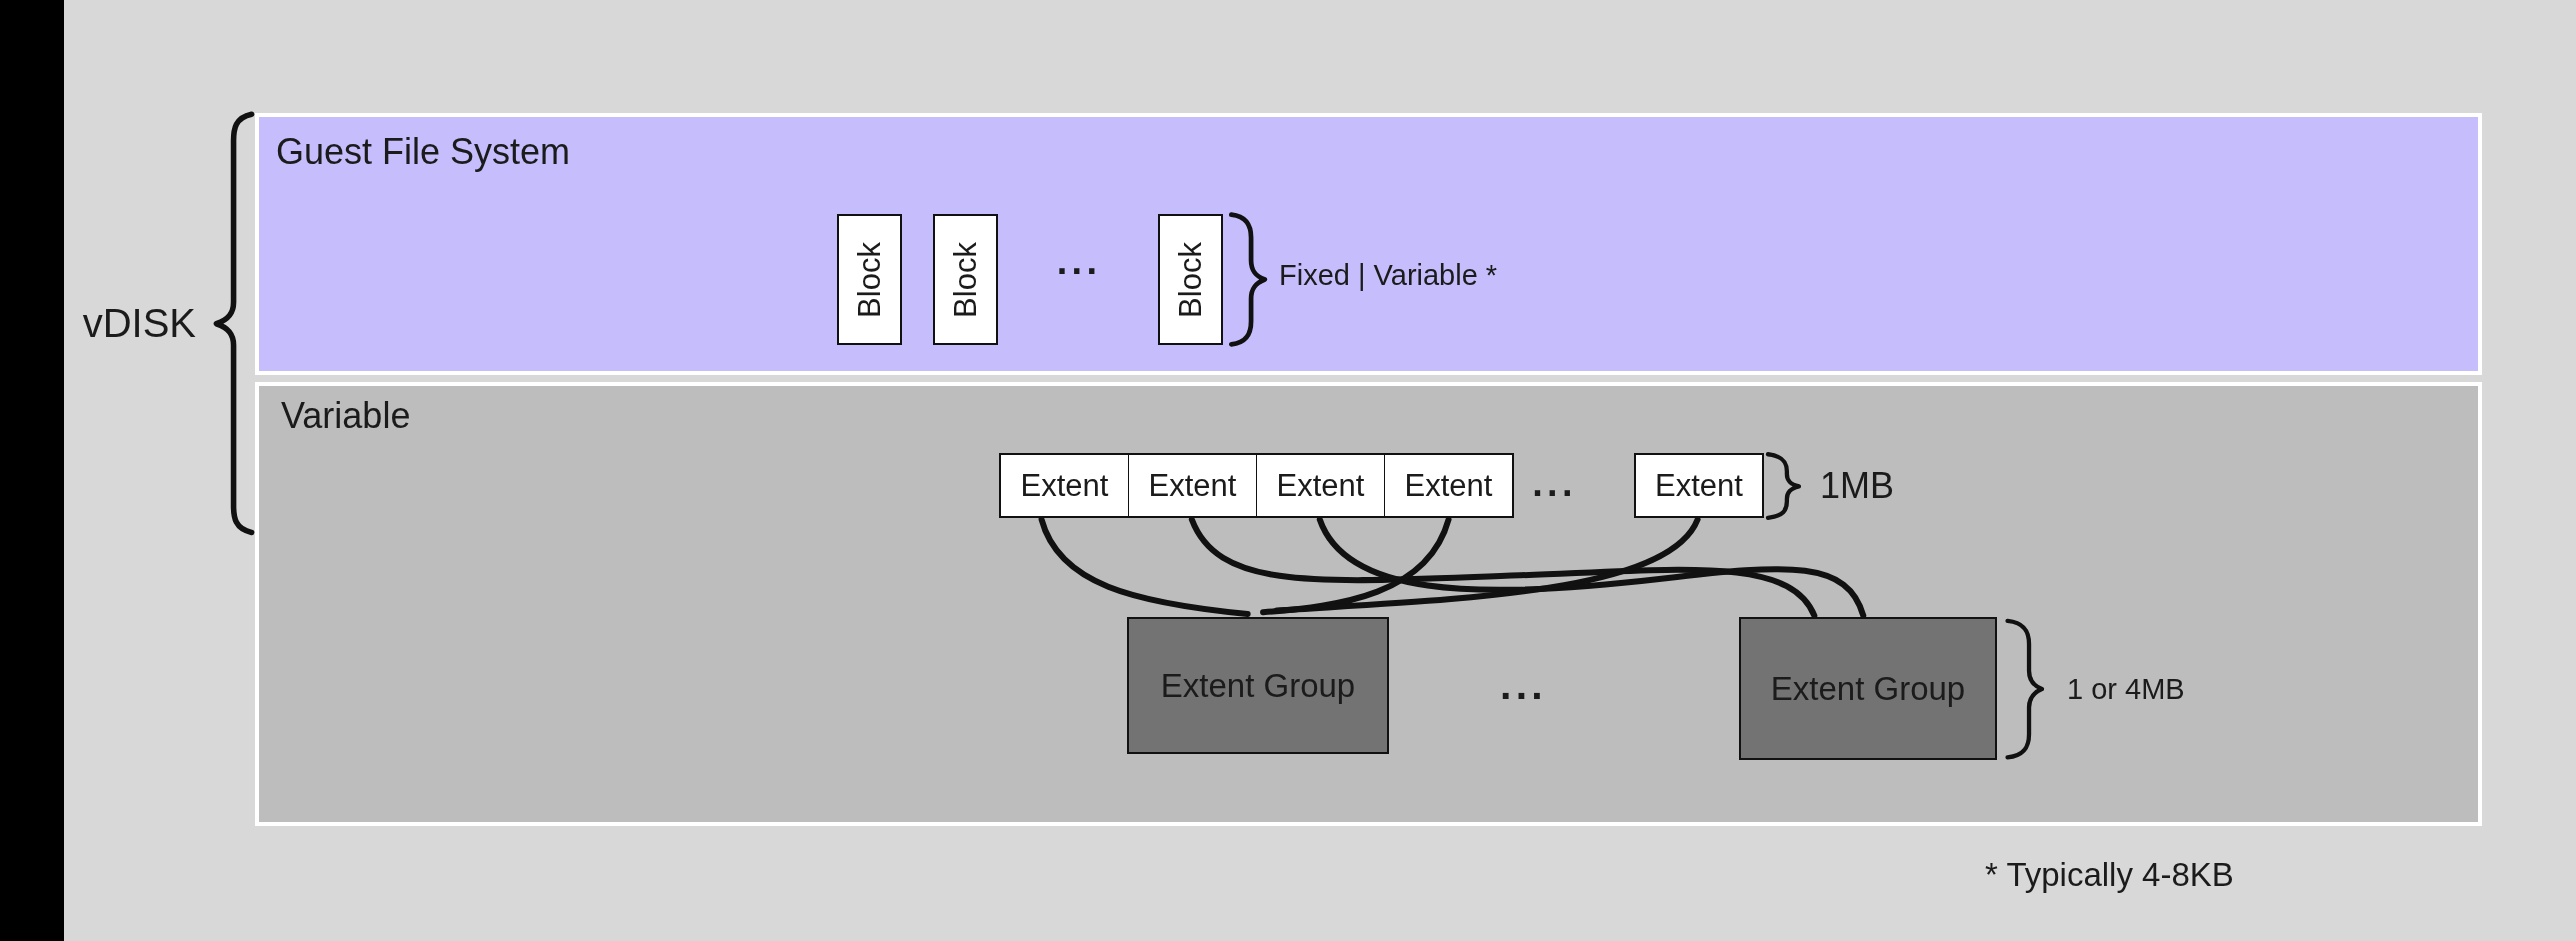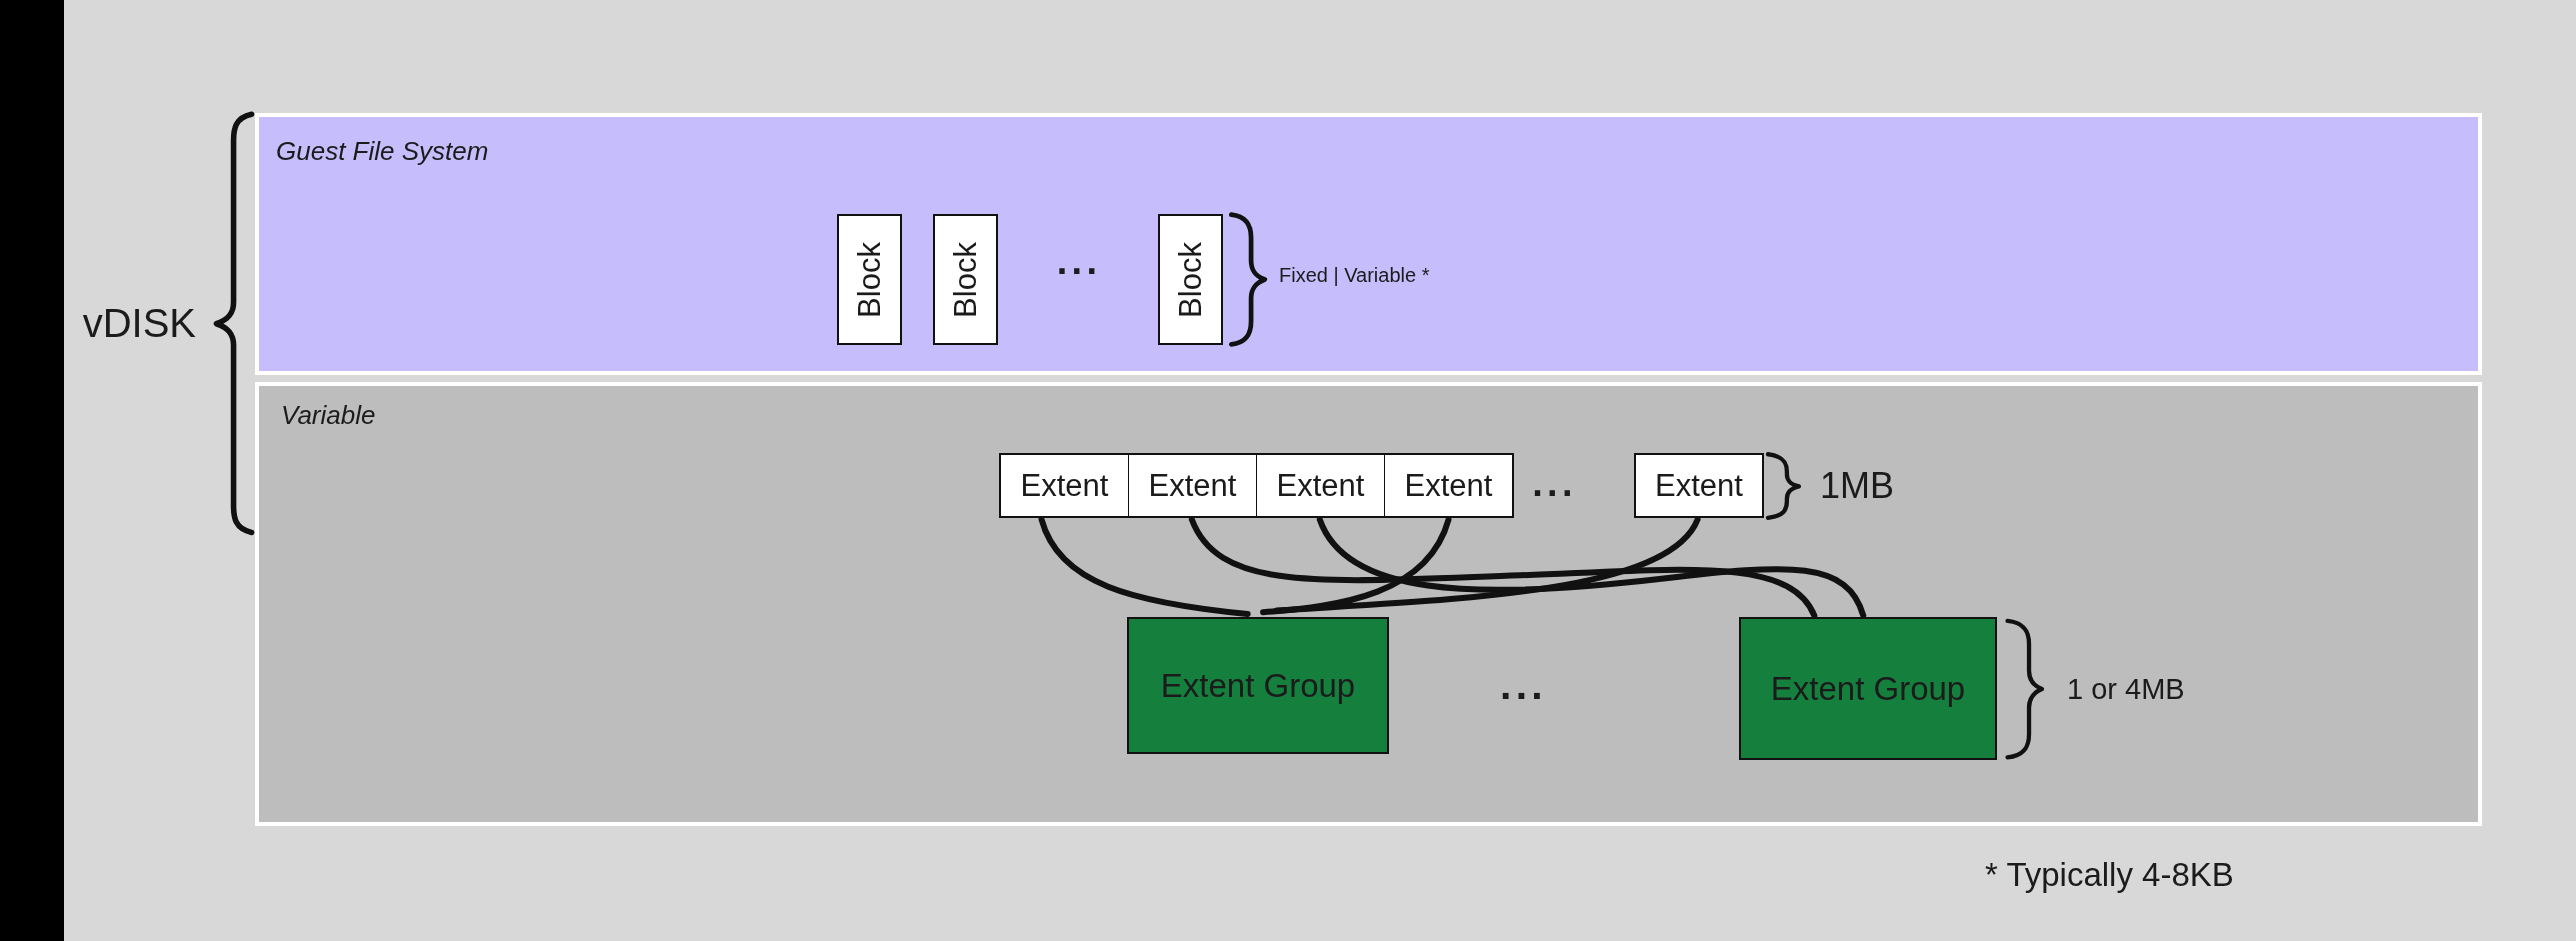--- a/index.html
+++ b/index.html
@@ -10,52 +10,52 @@
     color:#1b1b1b;
   }
   .abs{position:absolute;}
   #left-bar{left:0;top:0;width:64px;height:942px;background:#000;}
   #svg-layer{left:0;top:0;width:2576px;height:942px;pointer-events:none;}
 
   
   .panel{box-sizing:border-box;border:4.3px solid #ffffff;}
   #guest-panel{left:255px;top:113px;width:2227px;height:262px;}
   #logical-panel{left:255px;top:382px;width:2227px;height:444px;}
-  .panel-title{font-size:26px;line-height:45px;font-weight:400;white-space:nowrap;font-style:italic;}
+  .panel-title{font-size:36px;line-height:45px;font-weight:400;white-space:nowrap;}
   #guest-title{left:276px;top:129px;}
   #logical-title{left:281px;top:393px;}
 
   
   #vdisk-label{left:52px;top:303px;width:144px;height:41px;line-height:41px;
     font-size:40px;text-align:right;white-space:nowrap;}
 
   
   .block-box{box-sizing:border-box;width:65px;height:131px;background:#fff;
     border:2.6px solid #111;display:flex;align-items:center;justify-content:center;}
   .block-box span{transform:rotate(-90deg);white-space:nowrap;font-size:31px;}
   #block-1{left:837px;top:214px;}
   #block-2{left:933px;top:214px;}
   #block-3{left:1158px;top:214px;}
   .dots{font-weight:700;letter-spacing:4.3px;text-align:center;}
   #block-dots{left:1036px;top:242px;width:86px;font-size:38px;line-height:38px;}
-  #fixed-variable-label{left:1279px;top:256px;height:38px;line-height:38px;font-size:20px;white-space:nowrap;}
+  #fixed-variable-label{left:1279px;top:256px;height:38px;line-height:38px;font-size:29px;white-space:nowrap;}
 
   
   #extent-strip{left:999px;top:453px;width:515px;height:65px;box-sizing:border-box;
     background:#fff;border:2.6px solid #111;display:flex;}
   .extent-cell{flex:1;display:flex;align-items:center;justify-content:center;
     font-size:31px;border-left:1.7px solid #111;}
   .extent-cell:first-child{border-left:none;}
   #extent-dots{left:1520px;top:464px;width:69px;font-size:38px;line-height:38px;}
   #extent-single{left:1634px;top:453px;width:130px;height:65px;box-sizing:border-box;
     background:#fff;border:2.6px solid #111;display:flex;align-items:center;justify-content:center;font-size:31px;}
   #one-mb-label{left:1820px;top:467px;height:38px;line-height:38px;font-size:36px;white-space:nowrap;}
 
   
-  .group-box{box-sizing:border-box;background:#15803d;border:2.6px solid #111;
+  .group-box{box-sizing:border-box;background:#737373;border:2.6px solid #111;
     display:flex;align-items:center;justify-content:center;font-size:33px;white-space:nowrap;}
   #extent-group-1{left:1127px;top:617px;width:262px;height:137px;}
   #extent-group-2{left:1739px;top:617px;width:258px;height:143px;}
   #group-dots{left:1485px;top:665px;width:77px;font-size:41px;line-height:41px;}
   #group-size-label{left:2061px;top:670px;height:38px;line-height:38px;font-size:29px;white-space:nowrap;margin-left:6px;}
 
   #footnote{left:1985px;top:855px;font-size:33px;line-height:39px;white-space:nowrap;}
 </style>
 </head>
 <body>

